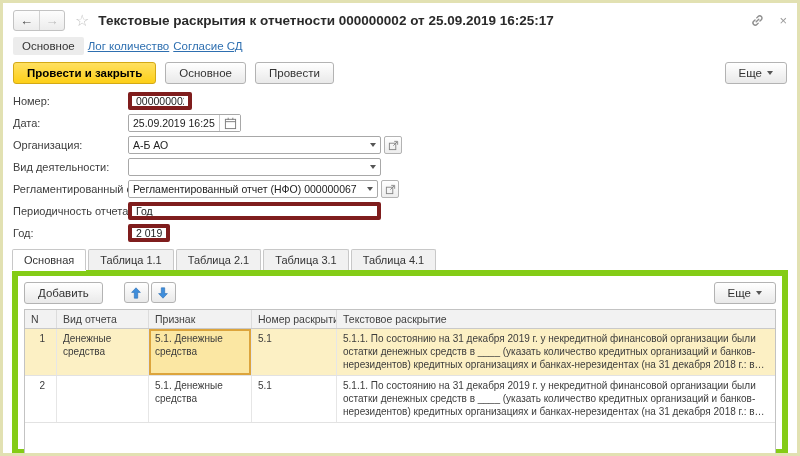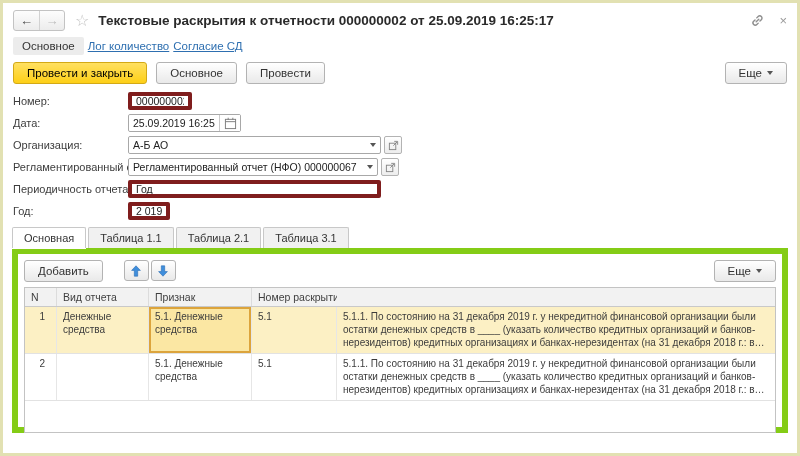--- a/index.html
+++ b/index.html
@@ -22,21 +22,21 @@
   
   .navtabs { display:flex; align-items:center; gap:4px; padding:6px 12px 4px 10px; height:24px; }
   .chip { background:#ececec; color:#333; font-size:11.5px; padding:3px 9px; border-radius:2px; }
   .navlink { color:#2e6fb0; font-size:11.5px; text-decoration:underline; cursor:pointer; }
   
   .cmdbar { display:flex; align-items:center; gap:9px; padding:5px 10px 4px 10px; height:31px; }
   .btn { font-size:11.5px; color:#333; background:linear-gradient(#ffffff,#e9e9e9);
          border:1px solid #b3b3b3; border-radius:3px; height:22px; padding:0 13px;
          display:inline-flex; align-items:center; gap:5px; cursor:pointer; white-space:nowrap; }
   .btn-primary { background:linear-gradient(#ffe061,#fdcf17); border-color:#d3a916;
-                 font-weight:normal; color:#000; }
+                 font-weight:bold; color:#000; }
   .push { margin-left:auto; }
   .caret { width:0; height:0; border-left:3.5px solid transparent; border-right:3.5px solid transparent;
            border-top:4px solid #555; display:inline-block; }
   
   .form { padding:2px 10px 0 10px; }
   .frow { display:flex; align-items:center; height:22px; }
   .flabel { width:115px; flex:none; font-size:11px; color:#3d3d3d; white-space:nowrap; overflow:hidden; }
   .tb { border:4px solid #7f1d1d; border-radius:2px; height:18px; font-size:10.5px;
         font-family:"Liberation Sans",sans-serif; color:#222; padding:0 4px; background:#fff; outline:none; }
   .igroup { display:flex; align-items:stretch; border:1px solid #a8a8a8; border-radius:2px;
@@ -152,20 +152,29 @@
         <svg width="11" height="11" viewBox="0 0 12 12">
             <g fill="none" stroke="#848484">
               <rect x="1.5" y="3.5" width="7" height="7"></rect>
               <path d="M5.8 6.2L10 2"></path>
               <path d="M6.8 1.5h3.7v3.7"></path>
             </g>
           </svg>
       </div>
     </div>
 
+    <div class="frow">
+      <div class="flabel">Вид деятельности:</div>
+      <div class="igroup" style="width:253px;">
+        <input class="tb" style="flex: 1 1 0%;" value="">
+        <div class="combo-arrow">
+            <span class="caret"></span>
+          </div>
+      </div>
+    </div>
 
     <div class="frow">
       <div class="flabel">Регламентированный отчет:</div>
       <div class="igroup" style="width:250px;">
         <input class="tb" style="flex: 1 1 0%;" value="Регламентированный отчет (НФО) 000000067 от 25.09.2019">
         <div class="combo-arrow">
             <span class="caret"></span>
           </div>
       </div>
       <div class="openbtn">
@@ -188,20 +197,21 @@
       <div class="flabel">Год:</div>
       <input class="tb" style="width: 42px; text-align: center;" value="2 019">
     </div>
   </div>
 
   <div class="pagetabs">
     <div class="ptab active">Основная</div>
     <div class="ptab">Таблица 1.1</div>
     <div class="ptab">Таблица 2.1</div>
     <div class="ptab">Таблица 3.1</div>
+    <div class="ptab">Таблица 4.1</div>
   </div>
 
   <div class="pagebody">
 
     <div class="listbar">
       <div class="btn">Добавить</div>
       <div style="display:flex; gap:2px; margin-left:14px;">
         <div class="sqbtn">
           <svg width="10" height="12" viewBox="0 0 10 12">
               <path d="M5 0.8L9.4 5.4H6.7v5.8H3.3V5.4H0.6z" fill="#3f8edc" stroke="#2a6db3" stroke-width="0.6"></path>
@@ -218,20 +228,21 @@
         <span class="caret"></span>
       </div>
     </div>
 
     <div class="tablewrap">
       <div class="cols thead">
         <div class="th">N</div>
         <div class="th">Вид отчета</div>
         <div class="th">Признак</div>
         <div class="th">Номер раскрытия</div>
+        <div class="th">Текстовое раскрытие</div>
       </div>
 
       <div class="cols trow selected">
         <div class="td num">1</div>
         <div class="td">Денежные средства</div>
         <div class="td active-cell">5.1. Денежные средства</div>
         <div class="td">5.1</div>
         <div class="td">
             <div class="clamp">5.1.1. По состоянию на 31 декабря 2019 г. у некредитной финансовой организации были остатки денежных средств в ____ (указать количество кредитных организаций и банков-нерезидентов) кредитных организациях и банках-нерезидентах (на 31 декабря 2018 г.: в ____ кредитных организациях и банках-нерезидентах) с ...</div>
           </div>

